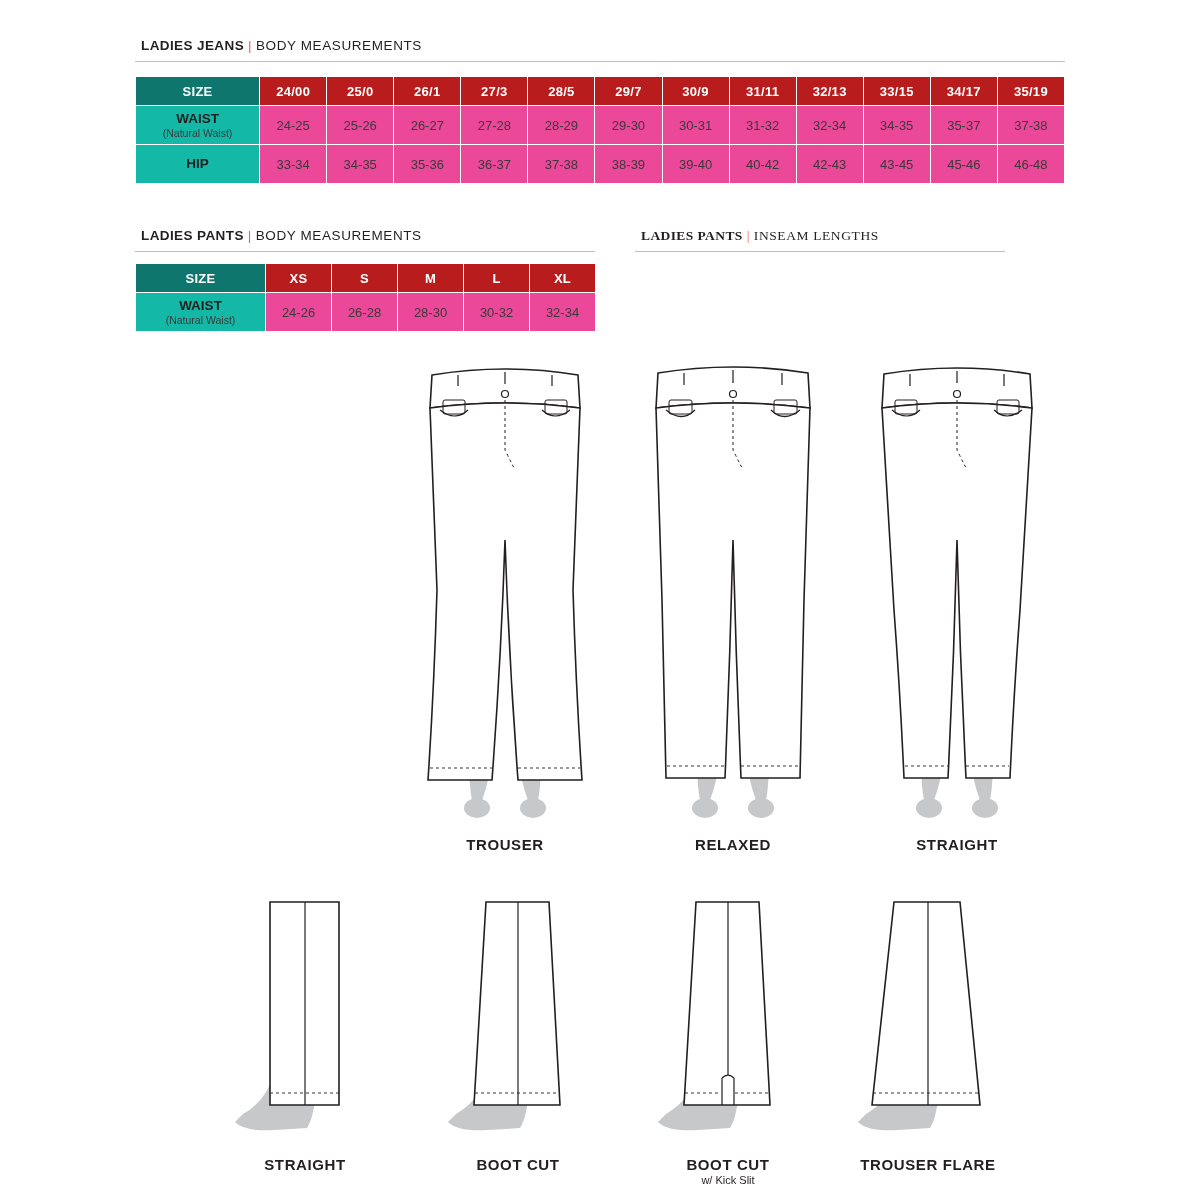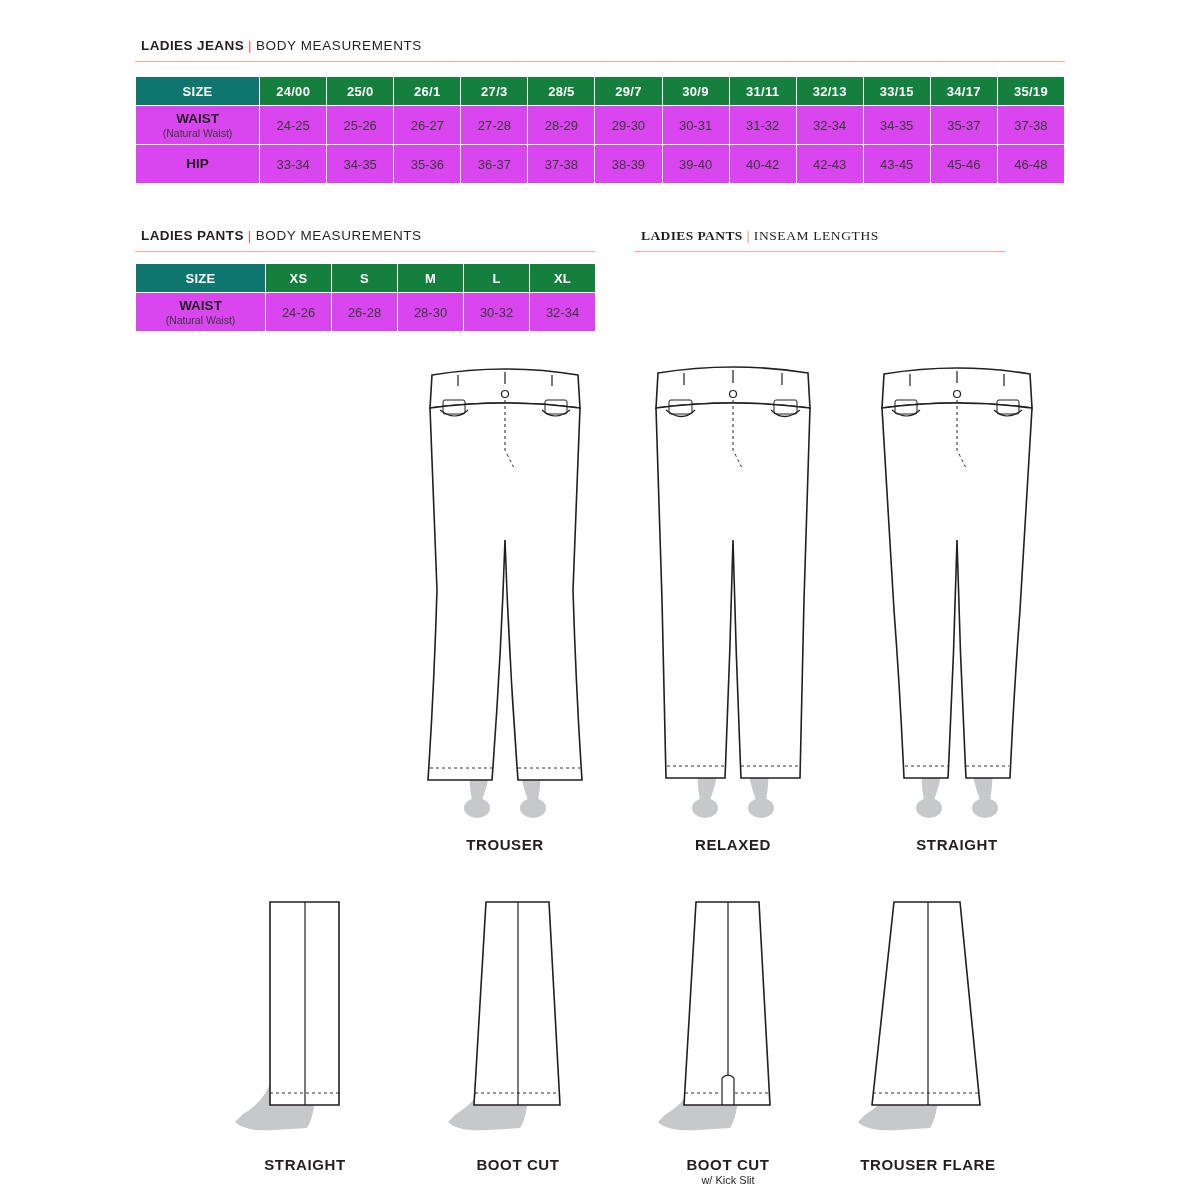--- a/index.html
+++ b/index.html
@@ -58,36 +58,36 @@
   table.sz td, table.sz th {
     border: 1px solid #ffffff;
     text-align: center;
     vertical-align: middle;
     font-size: 13px;
     color: #3a3a3a;
     padding: 0;
     font-weight: normal;
   }
   table.sz thead th {
-    background: #15803d;
+    background: #b91c1c;
     color: #ffffff;
     font-weight: bold;
     font-size: 13px;
     letter-spacing: 0.3px;
     height: 28px;
   }
   table.sz thead th.lbl {
     background: #0f766e;
   }
   table.sz tbody td {
-    background: #d946ef;
+    background: #ec4899;
     height: 38px;
   }
   table.sz tbody td.lbl {
-    background: #d946ef;
+    background: #14b8a6;
     font-weight: bold;
     color: #231f20;
     font-size: 13.5px;
     line-height: 1.15;
   }
   table.sz tbody td.lbl .sub {
     display: block;
     font-weight: normal;
     font-size: 10.5px;
     color: #3a3a3a;

